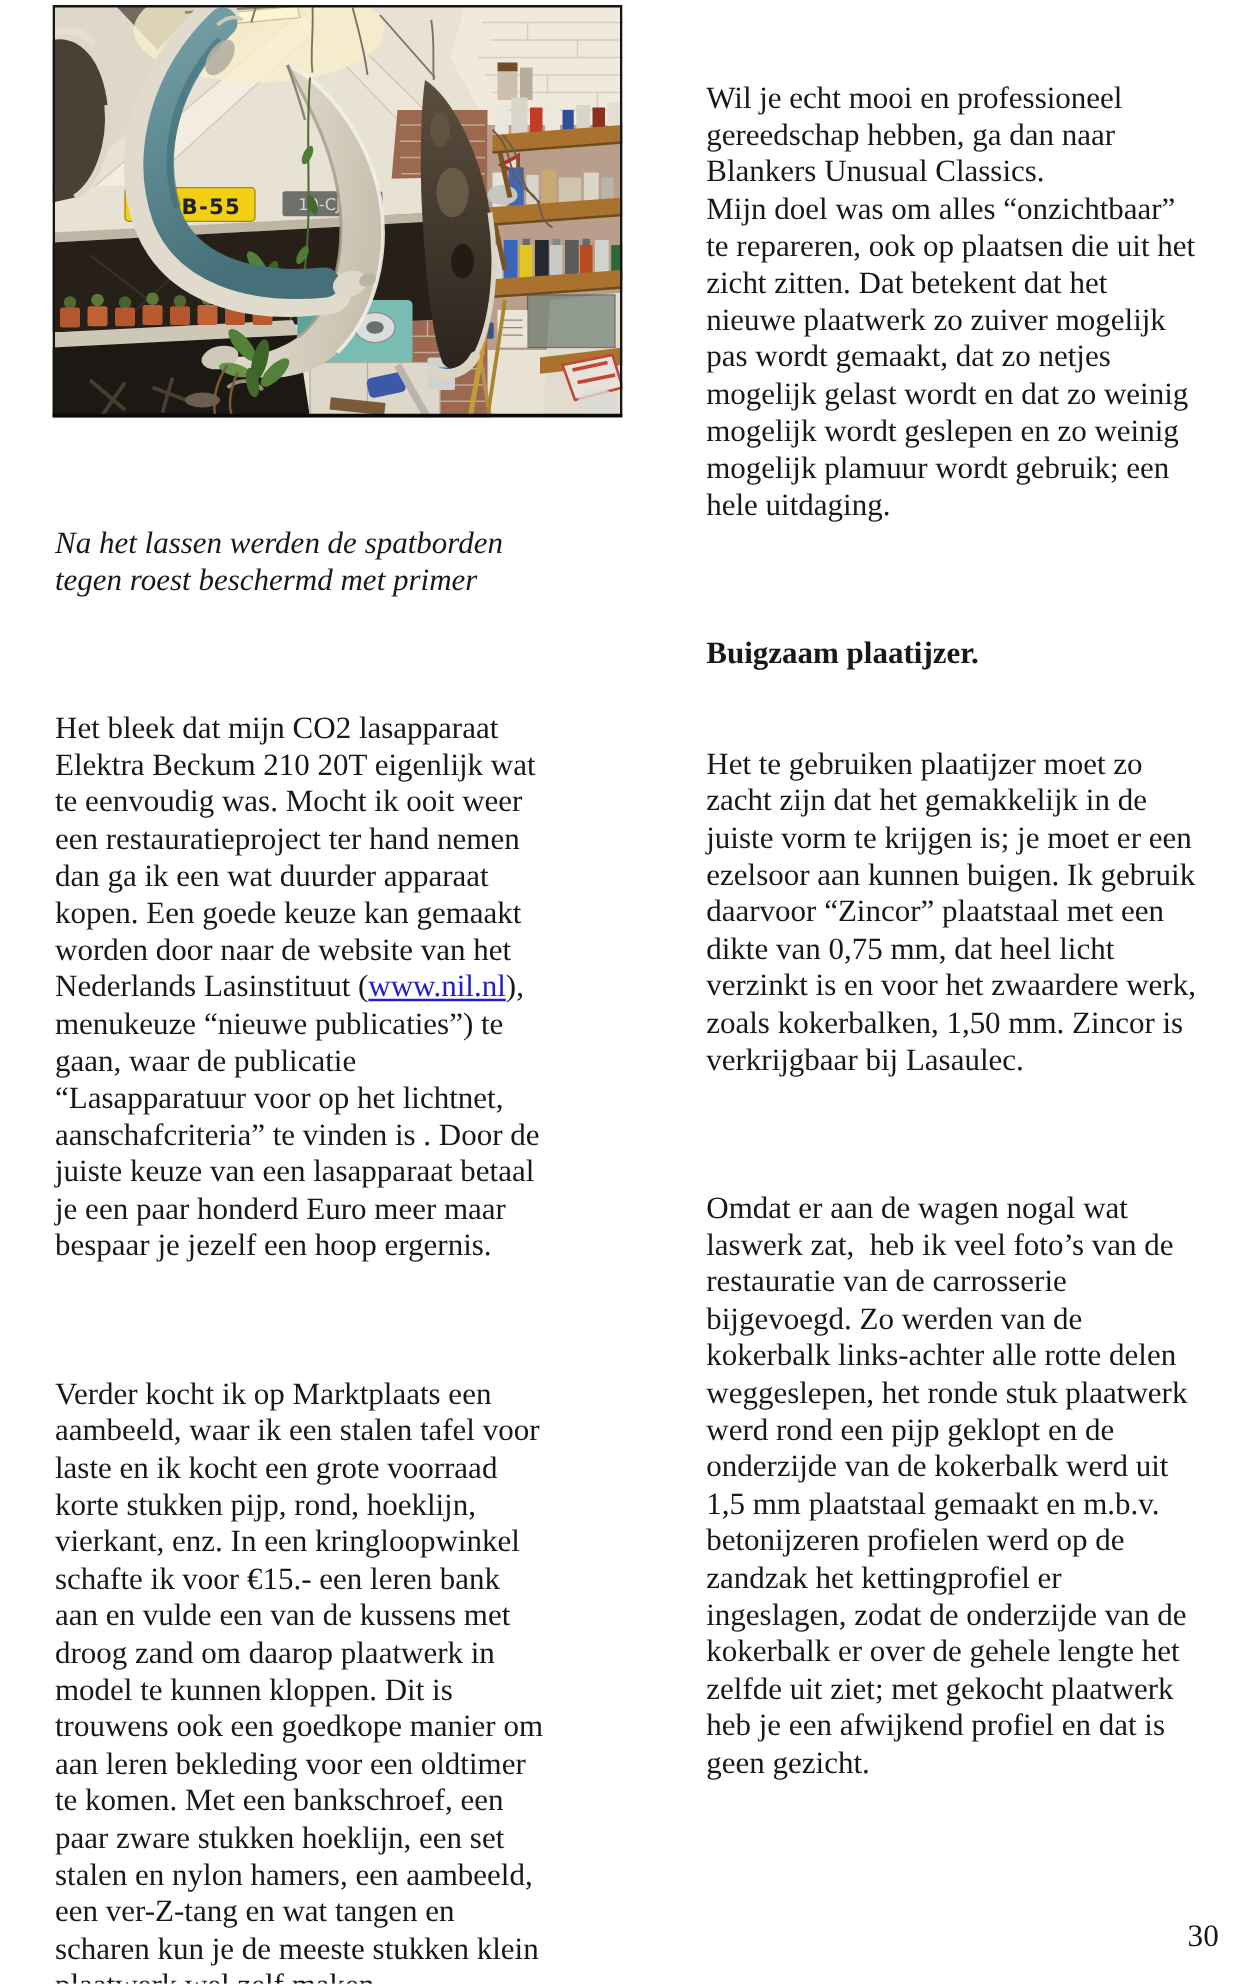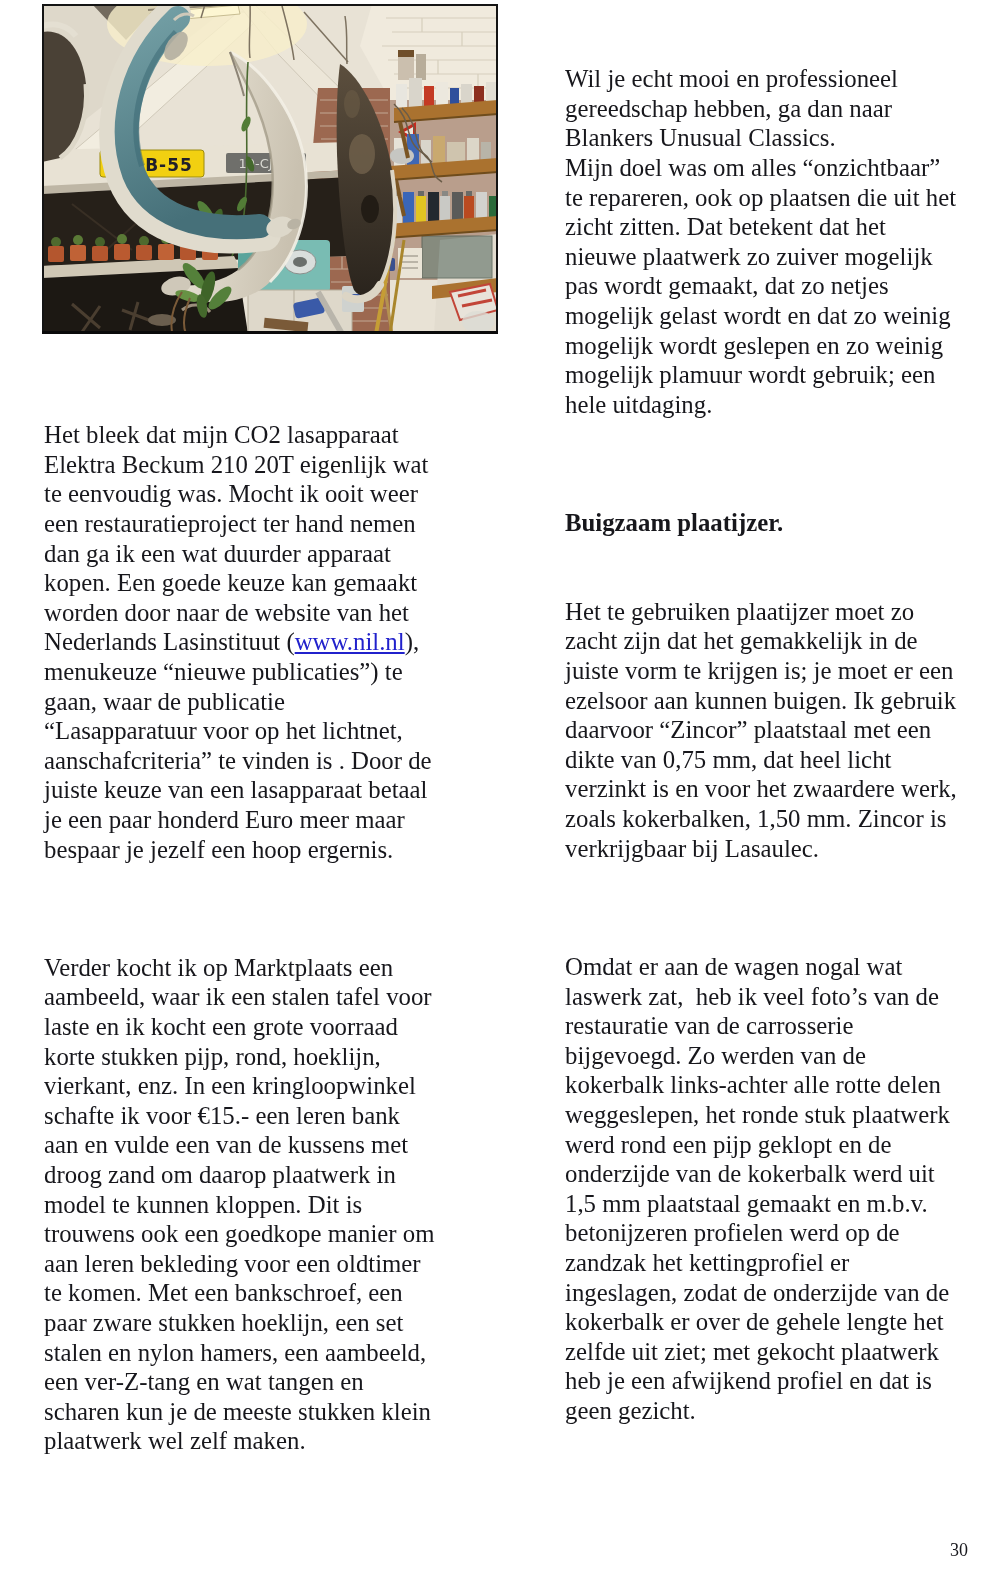--- a/index.html
+++ b/index.html
@@ -9,21 +9,21 @@
   }
   .photo-wrap { position:absolute; left:42px; top:4px; width:456px; height:330px; }
   .col { position:absolute; white-space:pre; font-size:24.8px; line-height:29.6px; }
   .left-col  { left:44px;  top:361px; width:475px; }
   .right-col { left:565px; top:5px;   width:448px; }
   .col p { margin:0 0 29.6px 0; }
   .col p:last-child { margin-bottom:0; }
   .caption { font-style:italic; }
   .heading { margin:0; font-size:24.8px; line-height:29.6px; font-weight:bold; white-space:pre; }
   a.nil-link { color:#2121cc; text-decoration:underline; cursor:pointer;margin-top:48px; }
-  .pagenum { position:absolute; left:950px; top:1535px; font-size:18px; line-height:30px; }
+  .pagenum { position:absolute; left:950px; top:1535px; font-size:25px; line-height:30px; }
 </style>
 </head>
 <body>
 
 <div class="page">
 
   <div class="photo-wrap">
     <svg width="456" height="330" viewBox="0 0 456 330">
       <defs>
         <linearGradient id="tg" x1="0" y1="0" x2="0.3" y2="1">
@@ -288,20 +288,22 @@
         <ellipse cx="252" cy="220" rx="7" ry="5" fill="#b9b3a4" transform="rotate(-18 252 220)"></ellipse>
         <path d="M132,16 C138,10 146,8 152,12" stroke="#cfc9ba" stroke-width="3" fill="none"></path>
       </g>
 
       <rect x="1" y="1" width="454" height="328" fill="none" stroke="#141414" stroke-width="2"></rect>
       <line x1="0" y1="328.5" x2="456" y2="328.5" stroke="#0a0a0a" stroke-width="3"></line>
     </svg>
   </div>
 
   <div class="col left-col">
+    <p class="caption">Na het lassen werden de spatborden
+tegen roest beschermd met primer</p>
     <p><span>Het bleek dat mijn CO2 lasapparaat
 Elektra Beckum 210 20T eigenlijk wat
 te eenvoudig was. Mocht ik ooit weer
 een restauratieproject ter hand nemen
 dan ga ik een wat duurder apparaat
 kopen. Een goede keuze kan gemaakt
 worden door naar de website van het
 Nederlands Lasinstituut (</span><a class="nil-link" href="#">www.nil.nl</a><span>),
 menukeuze “nieuwe publicaties”) te
 gaan, waar de publicatie

